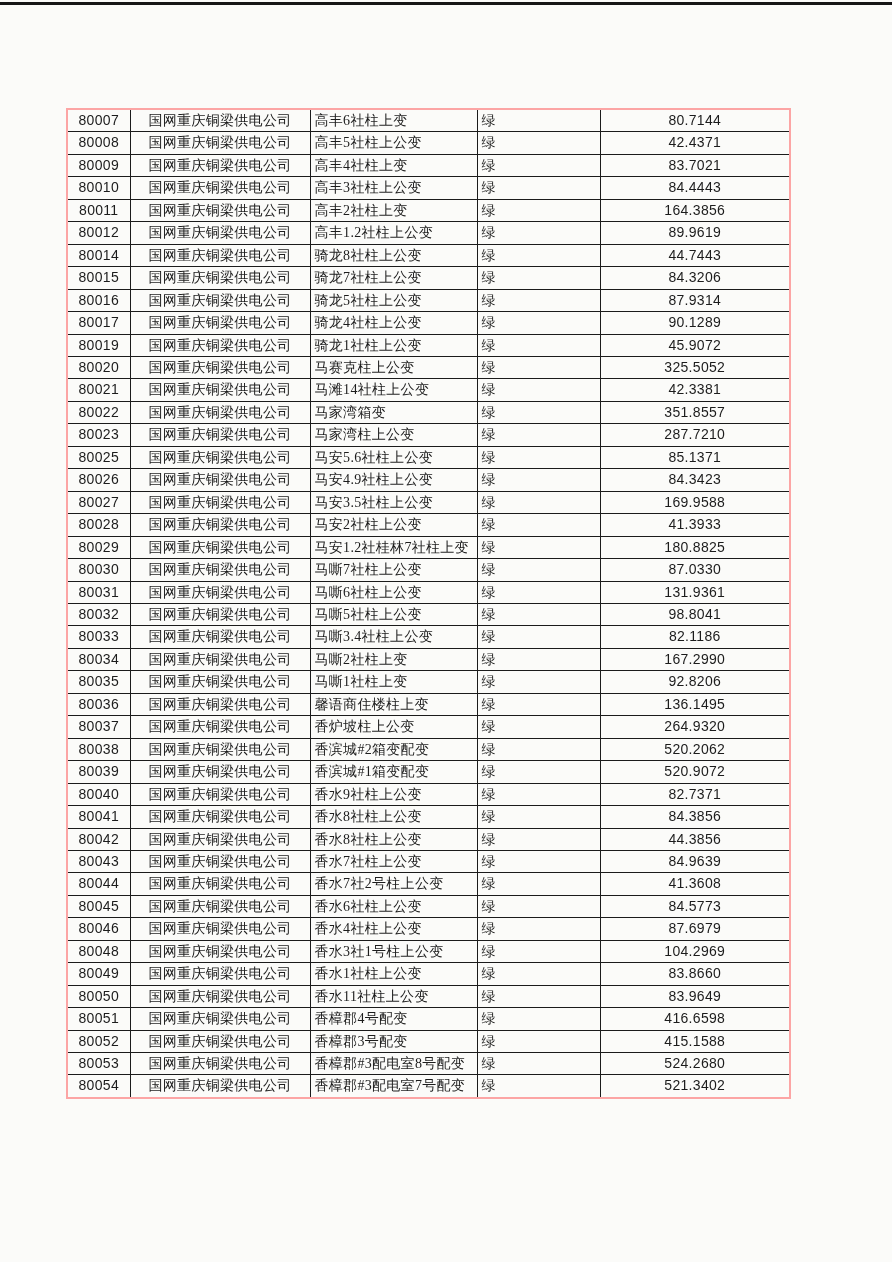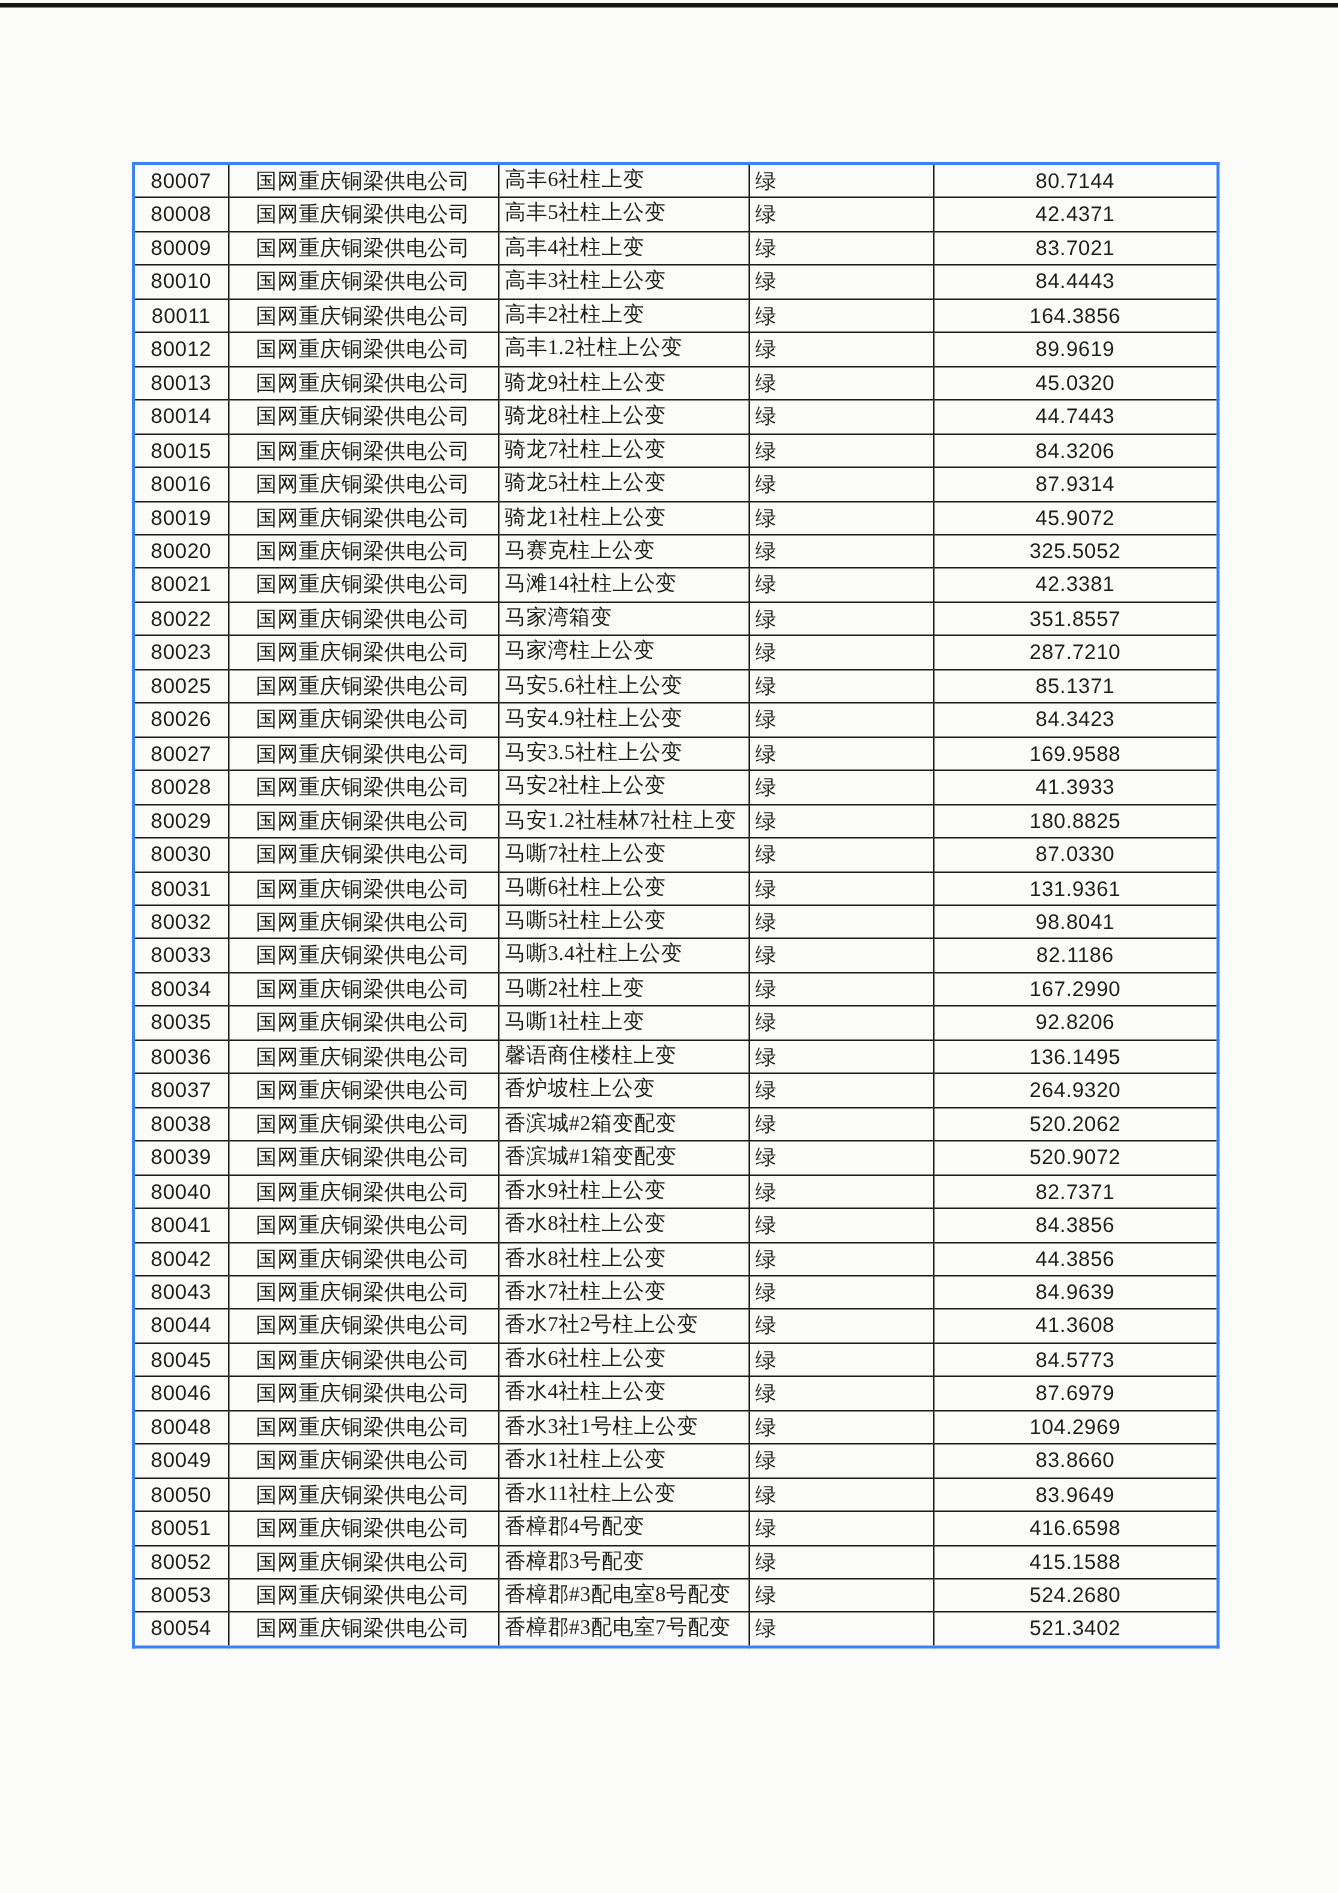--- a/index.html
+++ b/index.html
@@ -18,26 +18,26 @@
   .top-rule {
     position: absolute;
     left: 0;
     top: 2px;
     width: 892px;
     height: 3px;
     background: #161616;
   }
   table.grid {
     position: absolute;
-    left: 88px;
+    left: 66px;
     top: 108px;
     width: 703px;
     border-collapse: collapse;
     table-layout: fixed;
-    border: 2px solid #3b82f6;
+    border: 2px solid #fca5a5;
     font-size: 14px;
     font-weight: 500;
   }
   table.grid td {
     border: 1.5px solid #1b1b1b;
     height: 21.46px;
     padding: 0 4px;
     line-height: 21.46px;
     white-space: nowrap;
     overflow: hidden;
@@ -93,46 +93,46 @@
           <td class="col4">164.3856</td>
         </tr>
         <tr>
           <td class="col0">80012</td>
           <td class="col1">国网重庆铜梁供电公司</td>
           <td class="col2">高丰1.2社柱上公变</td>
           <td class="col3">绿</td>
           <td class="col4">89.9619</td>
         </tr>
         <tr>
-          <td class="col0">80013</td>
-          <td class="col1">国网重庆铜梁供电公司</td>
-          <td class="col2">骑龙9社柱上公变</td>
-          <td class="col3">绿</td>
-          <td class="col4">45.0320</td>
-        </tr>
-        <tr>
           <td class="col0">80014</td>
           <td class="col1">国网重庆铜梁供电公司</td>
           <td class="col2">骑龙8社柱上公变</td>
           <td class="col3">绿</td>
           <td class="col4">44.7443</td>
         </tr>
         <tr>
           <td class="col0">80015</td>
           <td class="col1">国网重庆铜梁供电公司</td>
           <td class="col2">骑龙7社柱上公变</td>
           <td class="col3">绿</td>
           <td class="col4">84.3206</td>
         </tr>
         <tr>
           <td class="col0">80016</td>
           <td class="col1">国网重庆铜梁供电公司</td>
           <td class="col2">骑龙5社柱上公变</td>
           <td class="col3">绿</td>
           <td class="col4">87.9314</td>
+        </tr>
+        <tr>
+          <td class="col0">80017</td>
+          <td class="col1">国网重庆铜梁供电公司</td>
+          <td class="col2">骑龙4社柱上公变</td>
+          <td class="col3">绿</td>
+          <td class="col4">90.1289</td>
         </tr>
         <tr>
           <td class="col0">80019</td>
           <td class="col1">国网重庆铜梁供电公司</td>
           <td class="col2">骑龙1社柱上公变</td>
           <td class="col3">绿</td>
           <td class="col4">45.9072</td>
         </tr>
         <tr>
           <td class="col0">80020</td>

